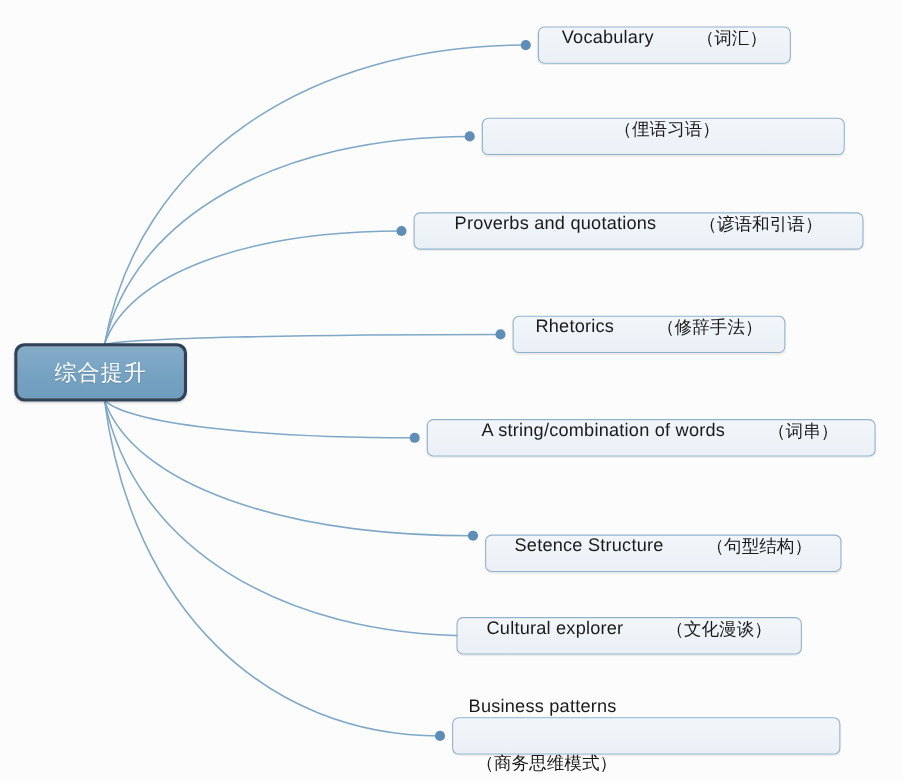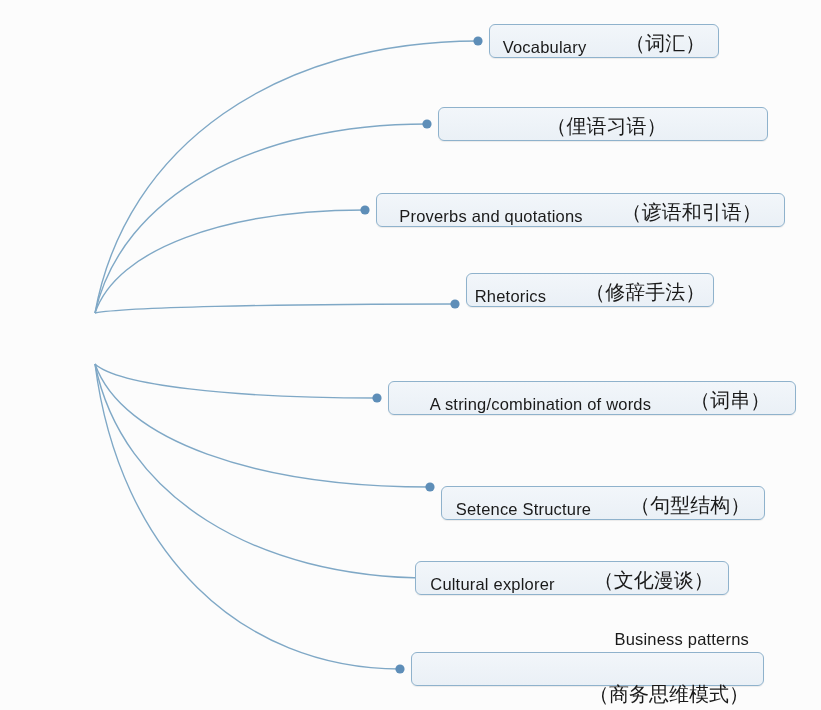--- a/index.html
+++ b/index.html
@@ -58,37 +58,37 @@
   }
   
   .leaf {
     position: absolute;
     box-sizing: border-box;
     height: 34px;
     border: 1px solid #8FB2CC;
     border-radius: 6px;
     background: linear-gradient(180deg, #f2f6fa 0%, #eaf0f6 100%);
     display: flex;
-    align-items: flex-end;
+    align-items: flex-start;
     justify-content: center;
     padding: 0 14px;
     z-index: 4;
     box-shadow: 0 1px 1px rgba(0,0,0,0.07);
     white-space: nowrap;
     gap: 32px;
   }
   .leaf-text {
     font-size: 16.5px;
     color: #1a1a1a;
     font-family: "Liberation Sans", sans-serif;
     letter-spacing: 0.2px;
   }
   .leaf-cn {
     font-family: "Liberation Serif", "DejaVu Serif", serif;
-    font-size: 20px;
+    font-size: 16px;
     color: #1a1a1a;
     margin-left: 7px;
   }
 </style>
 </head>
 <body>
 
 <div id="canvas">
 
   <svg id="edges" viewBox="0 0 821 710" preserveAspectRatio="none">
@@ -103,34 +103,37 @@
       <path class="edge-path" d="M 95 364 C 117.56 385.08, 230.35999999999999 398, 377 398" stroke="#7FA8C6"></path>
       <circle class="edge-dot" cx="377" cy="398" r="4.6" fill="#5E8EB8"></circle>
       <path class="edge-path" d="M 95 364 C 121.8 440.26, 255.79999999999998 487, 430 487" stroke="#7FA8C6"></path>
       <circle class="edge-dot" cx="430" cy="487" r="4.6" fill="#5E8EB8"></circle>
       <path class="edge-path" d="M 95 364 C 121.8 496.68, 255.79999999999998 578, 430 578" stroke="#7FA8C6"></path>
       <circle class="edge-dot" cx="430" cy="578" r="4.6" fill="#5E8EB8"></circle>
       <path class="edge-path" d="M 95 364 C 119.4 553.1, 241.4 669, 400 669" stroke="#7FA8C6"></path>
       <circle class="edge-dot" cx="400" cy="669" r="4.6" fill="#5E8EB8"></circle>
     </svg>
 
+  <div id="root-node">
+    <span id="root-label">综合提升</span>
+  </div>
 
   <div id="leaf-layer">
       <div class="leaf" style="left: 489px; top: 24px; width: 230px;">
         <span class="leaf-text">Vocabulary</span>
         <span class="leaf-cn">（词汇）</span>
       </div>
       <div class="leaf" style="left: 438px; top: 107px; width: 330px;">
         <span class="leaf-cn">（俚语习语）</span>
       </div>
       <div class="leaf" style="left: 376px; top: 193px; width: 409px;">
         <span class="leaf-text">Proverbs and quotations</span>
         <span class="leaf-cn">（谚语和引语）</span>
       </div>
-      <div class="leaf" style="left: 466px; top: 273px; width: 248px;">
+      <div class="leaf" style="left: 466px; top: 287px; width: 248px;">
         <span class="leaf-text">Rhetorics</span>
         <span class="leaf-cn">（修辞手法）</span>
       </div>
       <div class="leaf" style="left: 388px; top: 381px; width: 408px; padding-left: 30px;">
         <span class="leaf-text">A string/combination of words</span>
         <span class="leaf-cn">（词串）</span>
       </div>
       <div class="leaf" style="left: 441px; top: 486px; width: 324px;">
         <span class="leaf-text">Setence Structure</span>
         <span class="leaf-cn">（句型结构）</span>

